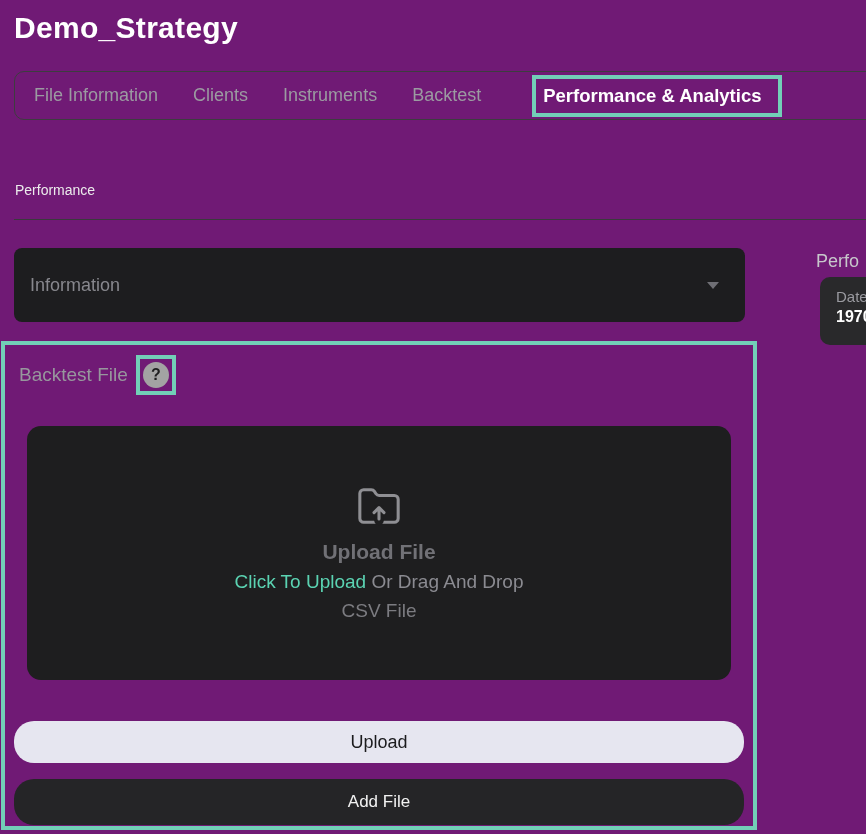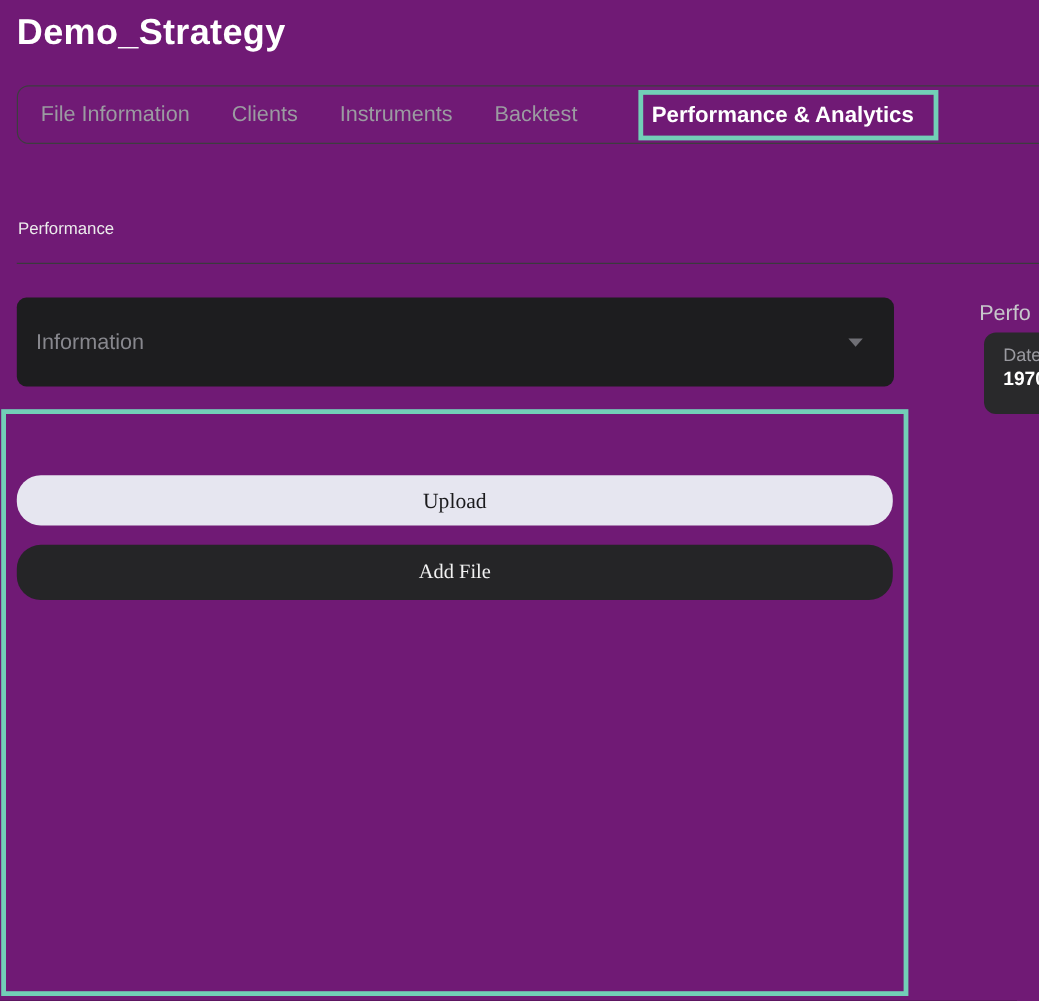--- a/index.html
+++ b/index.html
@@ -42,21 +42,21 @@
 
   .dropzone { margin:31px 13px 0 13px; height:254px; background:#1e1e1f; border-radius:14px;
               display:flex; flex-direction:column; align-items:center; justify-content:center; }
   .dz-icon { margin-bottom:10px; }
   .dz-title { font-size:21px; font-weight:700; color:#717176; }
   .dz-line2 { font-size:19px; color:#8b8b91; margin-top:7px; }
   .dz-link { color:#5bd3b2; cursor:pointer; }
   .dz-line3 { font-size:19px; color:#7c7c81; margin-top:7px; }
 
   .btn { width:100%; border:none; border-radius:20px; display:flex; align-items:center; justify-content:center;
-         cursor:pointer; font-family:Liberation Serif, serif; }
+         cursor:pointer; font-family:Liberation Sans, sans-serif; }
   .btn-upload { margin-top:41px; height:42px; background:#e6e6f0; color:#1b1b1d; font-size:18px; }
   .btn-addfile { margin-top:16px; height:46px; background:#252527; color:#f2f2f2; font-size:17px; }
 </style>
 </head>
 <body>
 
 <div class="page" style="--accent:#72cfb7;">
 
   <div class="title">Demo_Strategy</div>
 
@@ -76,19 +76,35 @@
     <span class="chevron-down"></span>
   </div>
 
   <div class="side-label">Perfo</div>
   <div class="side-card">
     <div class="side-date-label">Date</div>
     <div class="side-date-value">1970</div>
   </div>
 
   <div class="backtest">
+    <div class="backtest-label-row">
+      <span class="backtest-label">Backtest File</span>
+      <span class="help-box">
+        <span class="help-circle">?</span>
+      </span>
+    </div>
 
+    <div class="dropzone">
+      <svg class="dz-icon" width="46" height="46" viewBox="0 0 24 24" fill="none">
+        <path d="M20 20a2 2 0 0 0 2-2V8a2 2 0 0 0-2-2h-7.9a2 2 0 0 1-1.69-.9L9.6 3.9A2 2 0 0 0 7.93 3H4a2 2 0 0 0-2 2v13a2 2 0 0 0 2 2Z" stroke="#8f8f93" stroke-width="1.6" stroke-linecap="round" stroke-linejoin="round"></path>
+        <path d="M12 19v-6" stroke="#1e1e1f" stroke-width="5" stroke-linecap="round"></path>
+        <path d="M12 18.2v-5.6 M9.4 14.9 12 12.3l2.6 2.6" stroke="#8f8f93" stroke-width="1.6" stroke-linecap="round" stroke-linejoin="round"></path>
+      </svg>
+      <div class="dz-title">Upload File</div>
+      <div class="dz-line2"><span class="dz-link">Click To Upload</span><span> Or Drag And Drop</span></div>
+      <div class="dz-line3">CSV File</div>
+    </div>
 
     <button class="btn btn-upload">Upload</button>
     <button class="btn btn-addfile">Add File</button>
   </div>
 
 </div>
 
 </body></html>

